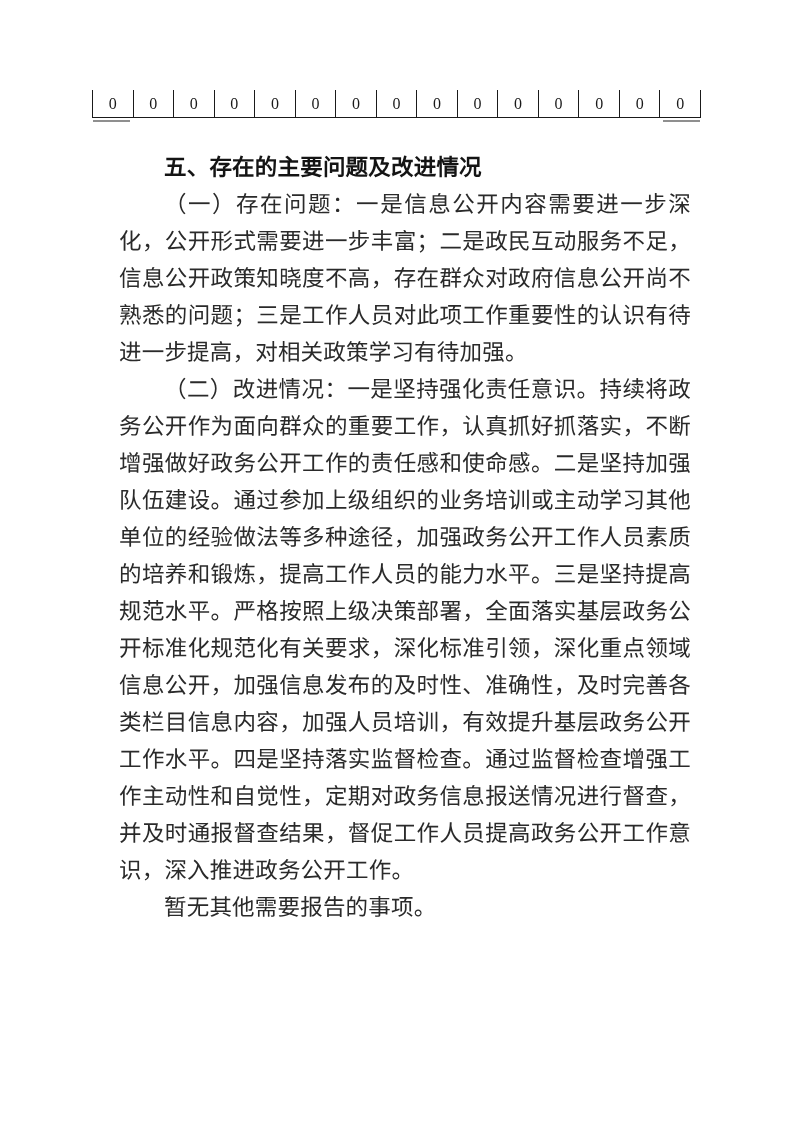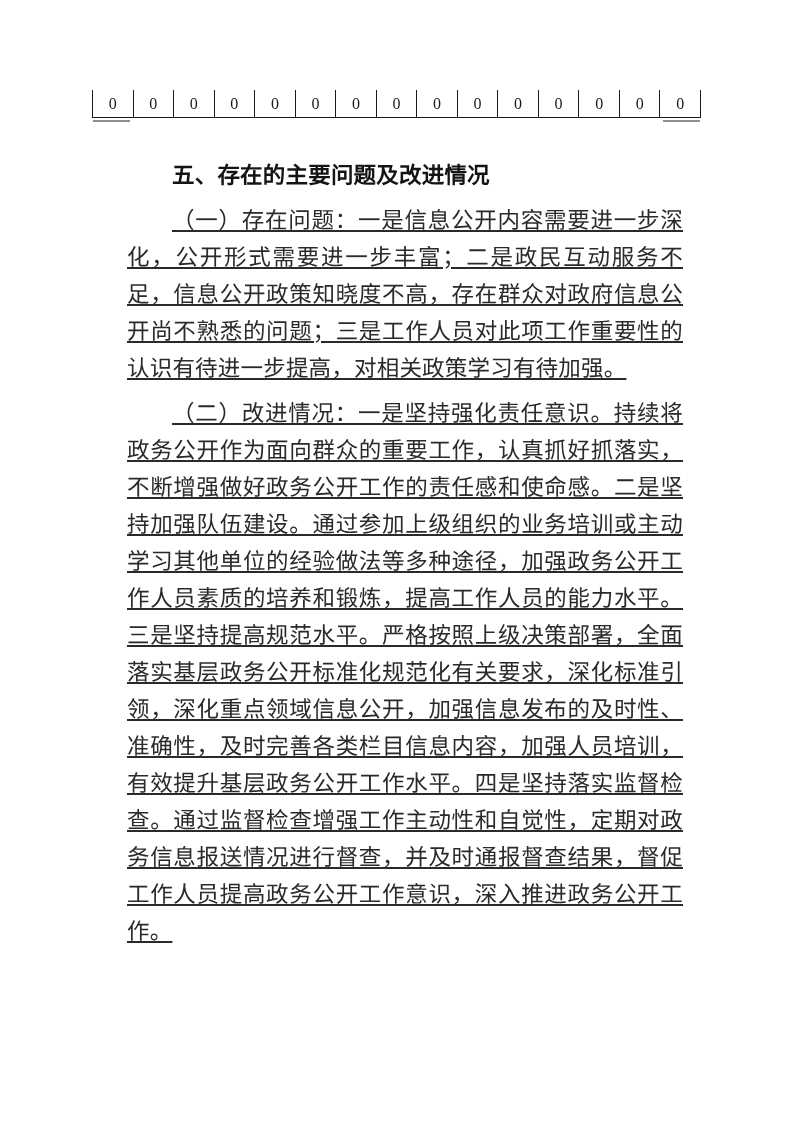--- a/index.html
+++ b/index.html
@@ -56,35 +56,34 @@
     top: 149px;
     width: 572px;
     font-size: 22.5px;
     line-height: 37px;
     text-align: justify;
     color: #2a2a2a;
     letter-spacing: 0.2px;
   }
   .doc-content p,
   .doc-content h2 {
-    margin: 8px;
+    margin: 0;
     padding: 0;
     text-indent: 2em;
   }
   .doc-heading {
     font-family: "Liberation Sans", "DejaVu Sans", sans-serif;
     font-weight: 700;
     font-size: 22.5px;
     line-height: 37px;
     color: #141414;
     text-align: left;
   }
   .doc-para {
     font-family: "Liberation Serif", "DejaVu Serif", serif;
-    text-decoration: underline;
   }
 </style>
 </head>
 <body>
 
 <div class="page">
 
   <div class="cont-table-row">
     <div class="cell">0</div>
     <div class="cell">0</div>
@@ -102,15 +101,16 @@
     <div class="cell">0</div>
     <div class="cell">0</div>
   </div>
   <div class="border-artifact left"></div>
   <div class="border-artifact right"></div>
 
   <div class="doc-content">
     <h2 class="doc-heading">五、存在的主要问题及改进情况</h2>
     <p class="doc-para">（一）存在问题：一是信息公开内容需要进一步深化，公开形式需要进一步丰富；二是政民互动服务不足，信息公开政策知晓度不高，存在群众对政府信息公开尚不熟悉的问题；三是工作人员对此项工作重要性的认识有待进一步提高，对相关政策学习有待加强。</p>
     <p class="doc-para">（二）改进情况：一是坚持强化责任意识。持续将政务公开作为面向群众的重要工作，认真抓好抓落实，不断增强做好政务公开工作的责任感和使命感。二是坚持加强队伍建设。通过参加上级组织的业务培训或主动学习其他单位的经验做法等多种途径，加强政务公开工作人员素质的培养和锻炼，提高工作人员的能力水平。三是坚持提高规范水平。严格按照上级决策部署，全面落实基层政务公开标准化规范化有关要求，深化标准引领，深化重点领域信息公开，加强信息发布的及时性、准确性，及时完善各类栏目信息内容，加强人员培训，有效提升基层政务公开工作水平。四是坚持落实监督检查。通过监督检查增强工作主动性和自觉性，定期对政务信息报送情况进行督查，并及时通报督查结果，督促工作人员提高政务公开工作意识，深入推进政务公开工作。</p>
+    <p class="doc-para">暂无其他需要报告的事项。</p>
   </div>
 
 </div>
 
 </body></html>

